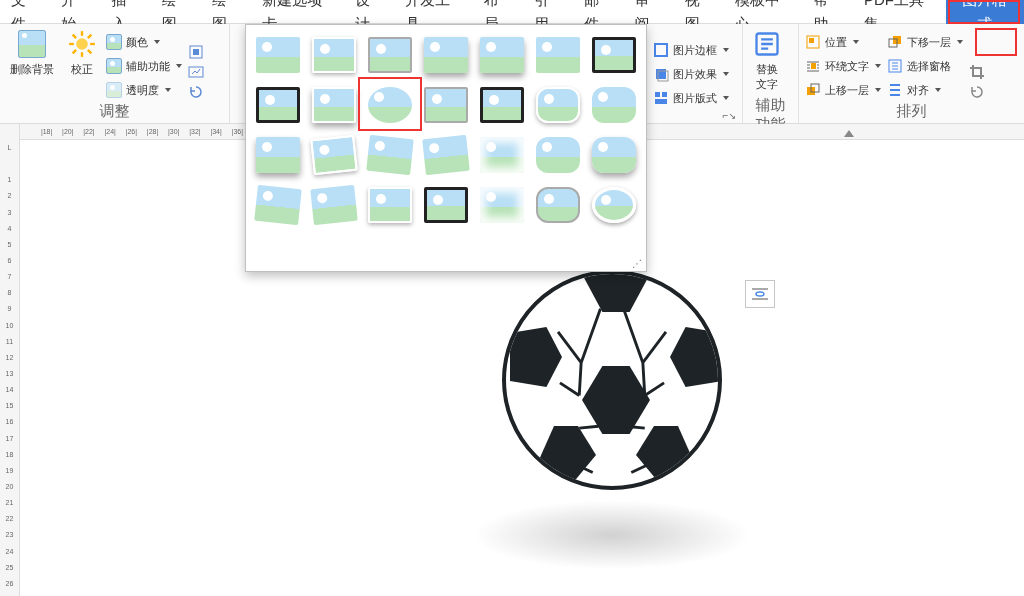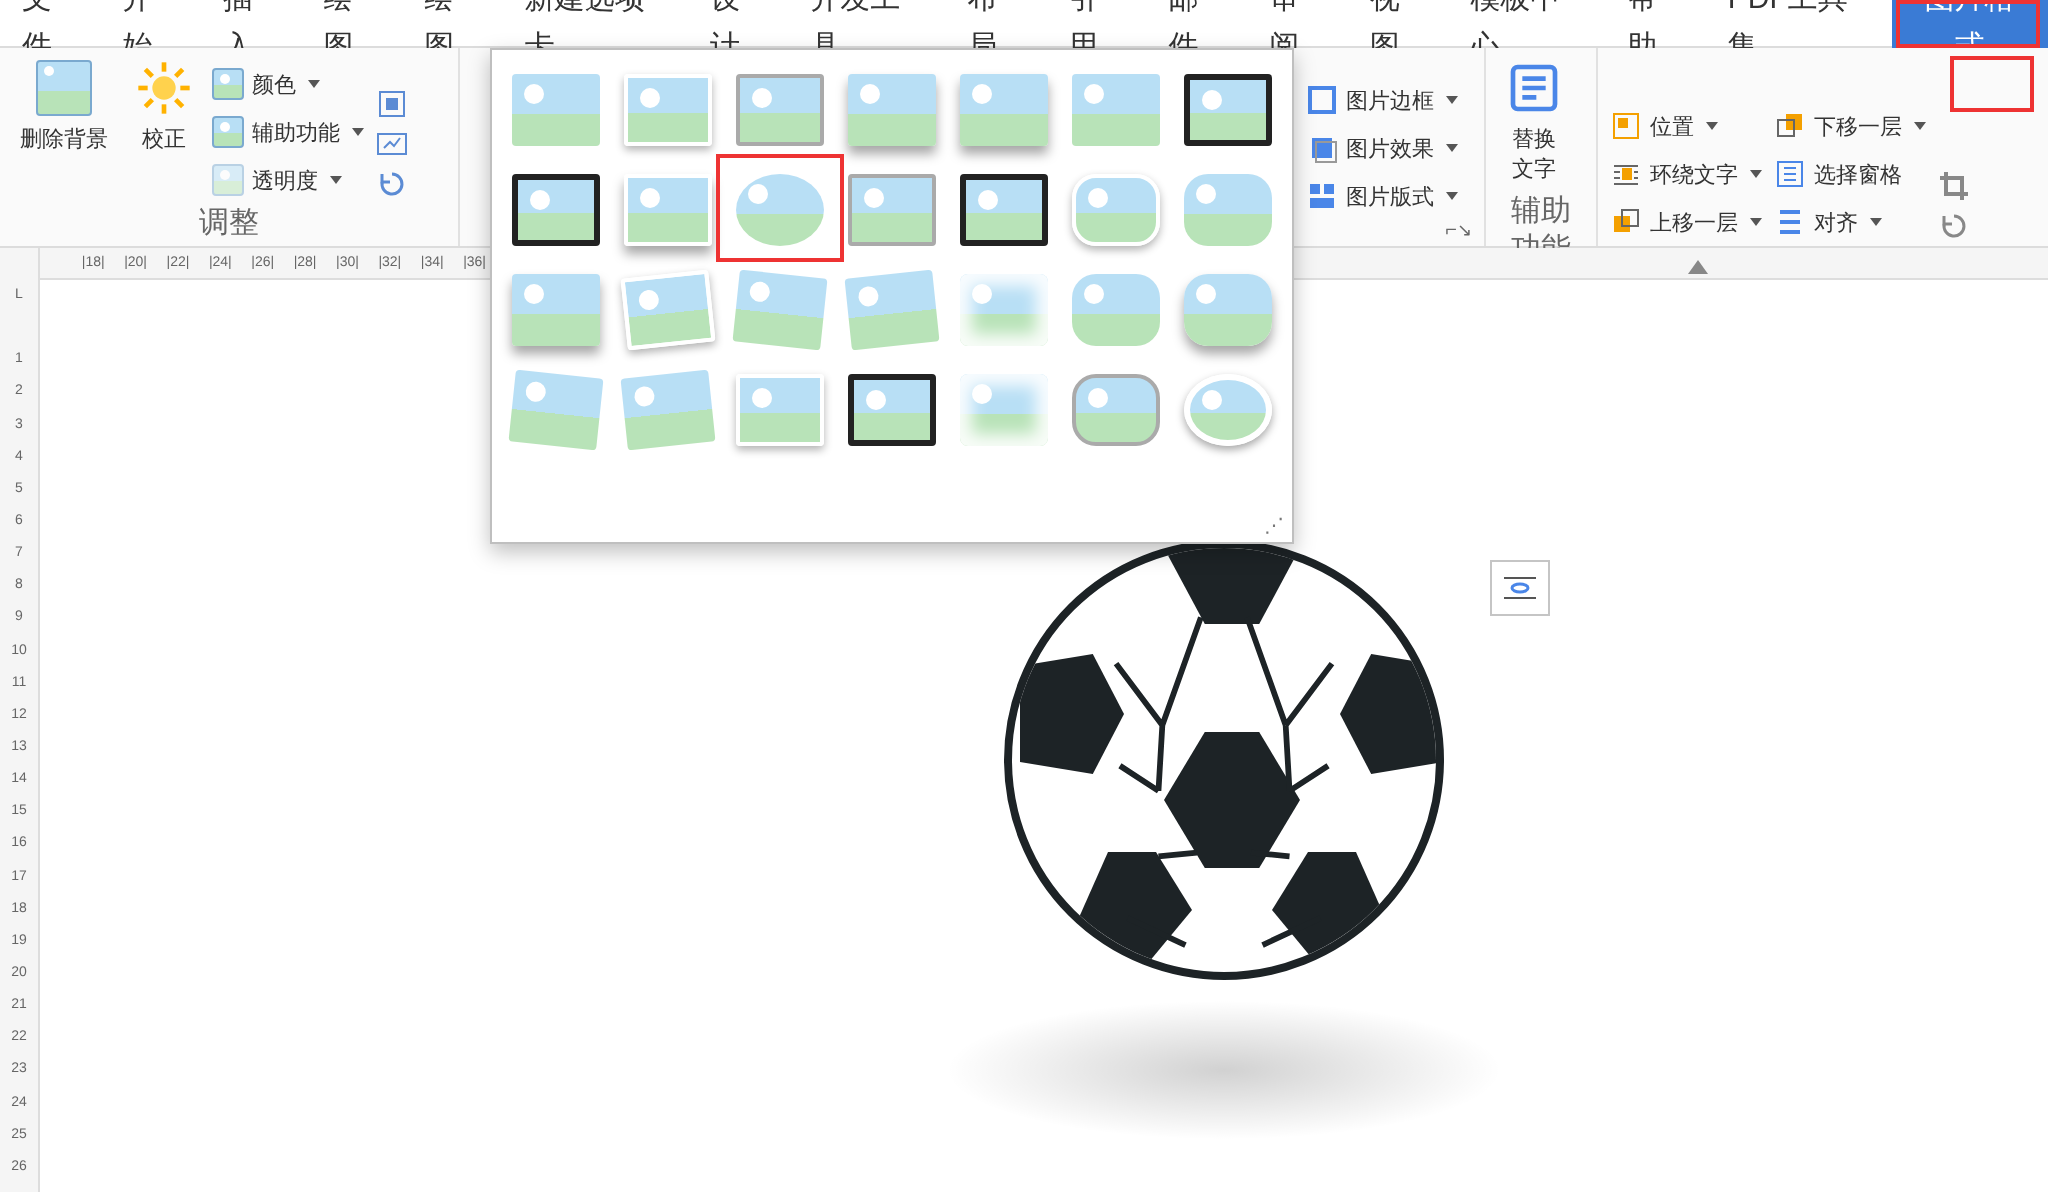--- a/index.html
+++ b/index.html
@@ -272,20 +272,21 @@
       <div class="stack">
         <span class="tiny-ico"><svg viewBox="0 0 16 16">
               <path d="M4 1v11h11M1 4h11v11" fill="none" stroke="#888" stroke-width="2"></path>
             </svg></span>
         <span class="tiny-ico"><svg viewBox="0 0 16 16">
               <path d="M8 3a5 5 0 1 1-4.9 4" fill="none" stroke="#888" stroke-width="1.5"></path>
               <path d="M3 3v4h4" fill="none" stroke="#888" stroke-width="1.5"></path>
             </svg></span>
       </div>
     </div>
+    <div class="group-label">排列</div>
   </div>
 </div>
 
 <div class="style-gallery">
   <div class="grid">
     <div class="style-thumb">
         <div class="inner"></div>
       </div>
     <div class="style-thumb frame-white">
         <div class="inner"></div>

